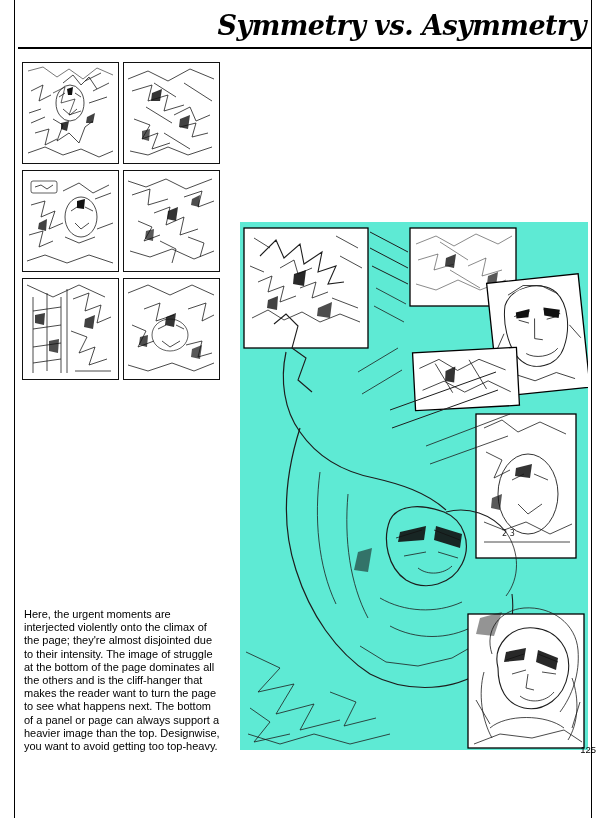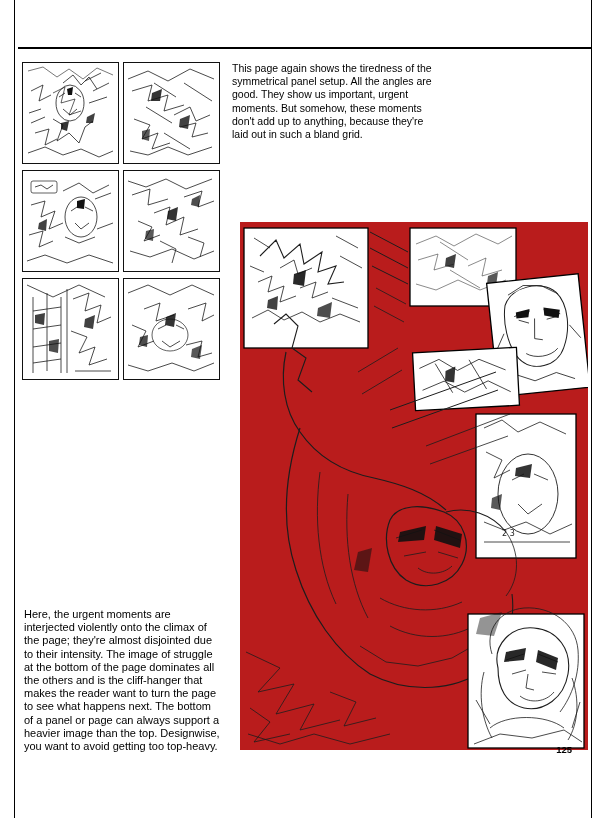--- a/index.html
+++ b/index.html
@@ -84,25 +84,24 @@
     top: 608px;
     width: 196px;
     font-size: 11px;
     line-height: 13.2px;
     color: #000;
   }
 
   
   .page-number {
     position: absolute;
-    right: 28px;
+    right: 4px;
     top: 744px;
     font-size: 9.5px;
     color: #000;
-    font-weight: bold;
   }
 
   
   .thumb-grid {
     position: absolute;
     left: 22px;
     top: 62px;
     width: 198px;
     height: 320px;
   }
@@ -126,40 +125,40 @@
   }
   .thumb svg { display: block; width: 100%; height: 100%; }
 
   
   .comic-page {
     position: absolute;
     left: 240px;
     top: 222px;
     width: 348px;
     height: 528px;
-    background: #b91c1c;
+    background: #5eead4;
     overflow: hidden;
   }
   .comic-page svg { display: block; width: 100%; height: 100%; }
   .panel-border { stroke: #000; stroke-width: 1.3; fill: #fff; }
   .ink { stroke: #1d1d1d; fill: none; stroke-width: 0.8; }
   .ink-thin { stroke: #2a2a2a; fill: none; stroke-width: 0.55; }
   .blk { fill: #111; }
 </style>
 </head>
 <body>
 
 <div class="page">
 
   <div class="left-rule"></div>
   <div class="right-rule"></div>
 
+  <div class="title">Symmetry vs. Asymmetry</div>
   <div class="title-rule"></div>
 
-  <div class="para-top">This page again shows the tiredness of the symmetrical panel setup. All the angles are good. They show us important, urgent moments. But somehow, these moments don't add up to anything, because they're laid out in such a bland grid.</div>
 
   <div class="thumb-grid">
 
     <div class="thumb-row r1">
       <div class="thumb">
         <svg viewBox="0 0 95 100" preserveAspectRatio="none">
           <g class="ink">
             <path d="M5 8 L20 4 L34 14 L46 6 L60 16 L74 5 L90 12" stroke-width="0.6"></path>
             <path d="M40 20 L50 12 L58 22 L66 14 L74 26"></path>
             <path d="M30 30 L42 24 L38 40 L52 36 L46 52 L58 48" stroke-width="0.7"></path>

